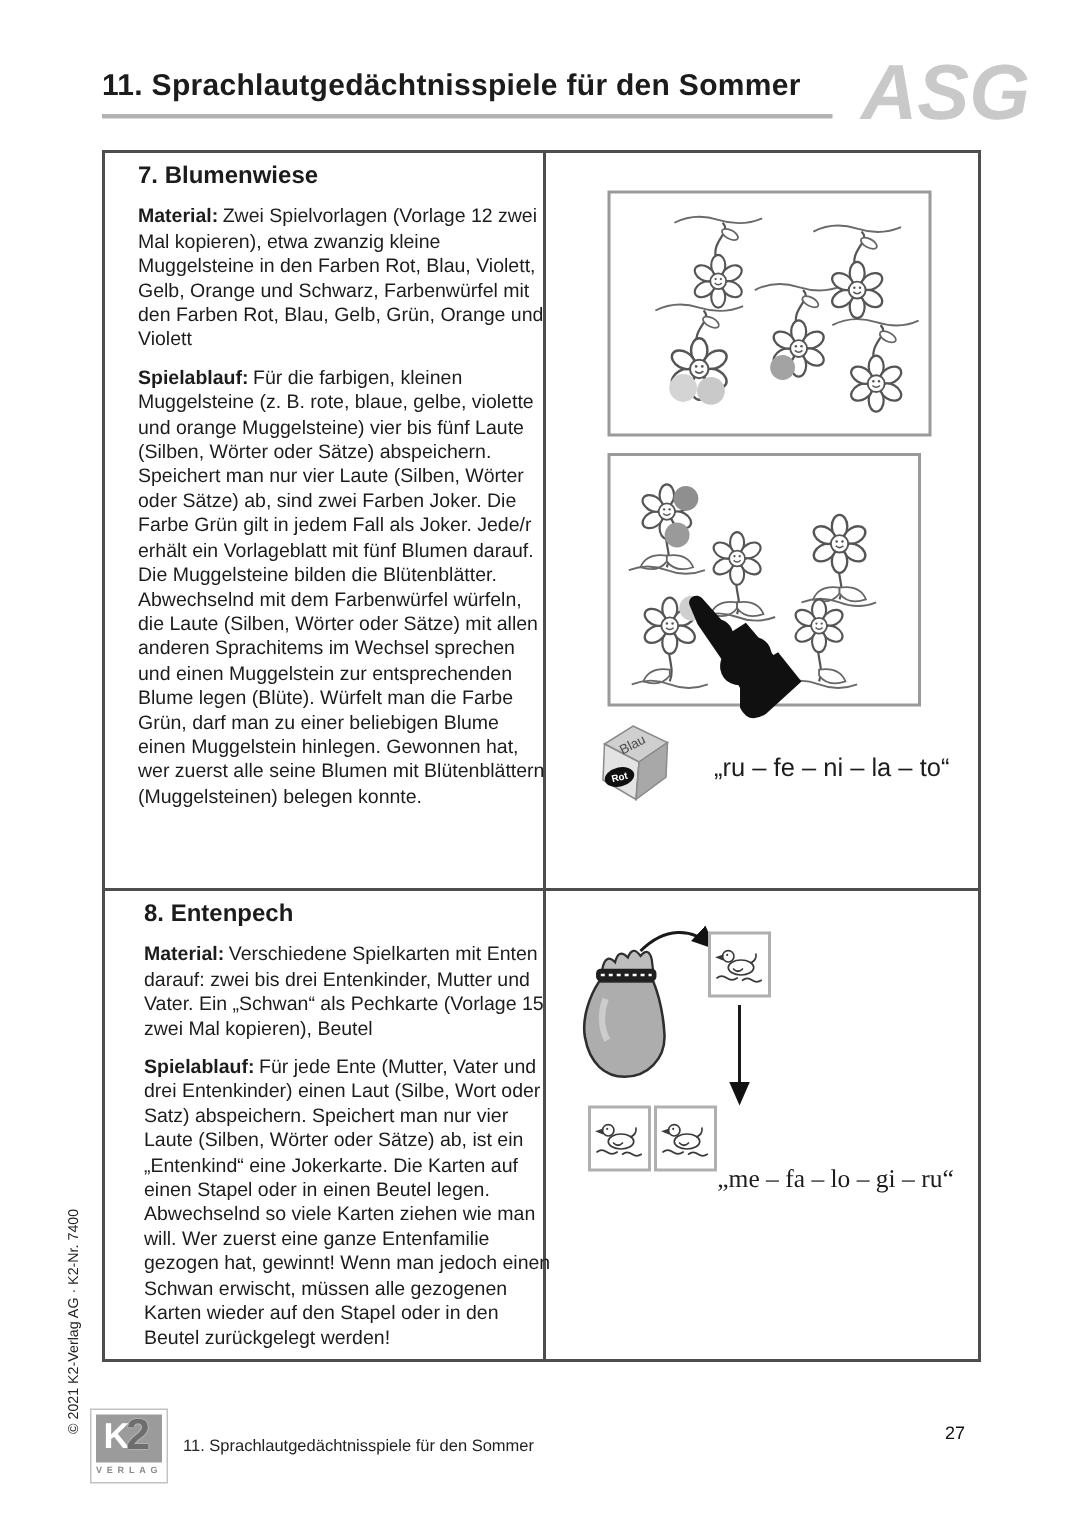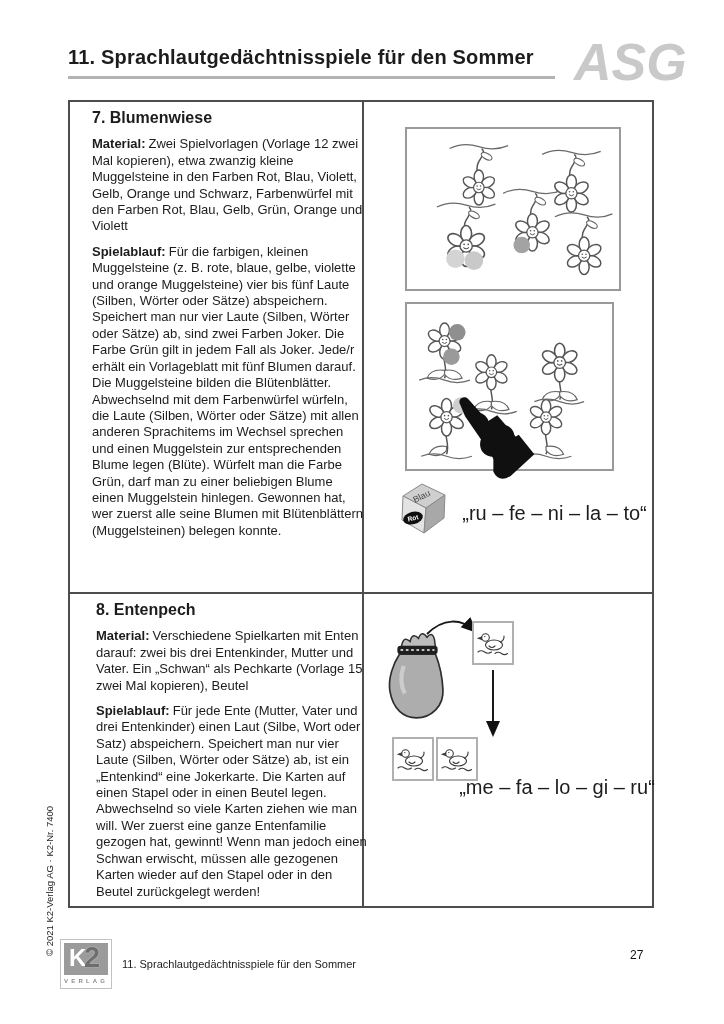--- a/index.html
+++ b/index.html
@@ -15,23 +15,23 @@
   .cell7{left:10px;top:8px;margin-left:12px;}
   .cell8{left:26px;top:500px;}
   .textcell h2{font-size:16px;margin:0 0 10px 0;}
   .textcell p{margin:0 0 9px 0;}
   .textcell b{margin-right:3px;}
   .imgbox{border:2px solid #9a9a9a;background:#fff;}
   .flower-box1{left:405px;top:127px;width:212px;height:160px;}
   .flower-box2{left:405px;top:302px;width:205px;height:165px;}
   .flower-box2 svg{overflow:visible;}
   .die-wrap{left:398px;top:483px;width:52px;height:52px;}
-  .caption{font-size:20px;text-align:center;white-space:nowrap;}
+  .caption{font-size:17px;text-align:center;white-space:nowrap;}
   .caption1{left:452px;top:502px;width:205px;}
-  .caption2{left:452px;top:776px;width:210px;}
+  .caption2{left:452px;top:776px;width:210px;font-family:Liberation Serif, serif;}
   .ente-wrap{left:385px;top:618px;width:260px;height:165px;}
   .ente-wrap svg{overflow:visible;}
   .copyright-vert{left:44px;top:956px;transform-origin:0 0;transform:rotate(-90deg);font-size:9.5px;white-space:nowrap;color:#222;}
   .k2-logo{left:60px;top:939px;width:52px;height:50px;border:1px solid #c2c2c2;background:#fff;box-sizing:border-box;padding:3px 3px 1px 3px;}
   .k2-top{background:#9b9b9b;height:32px;position:relative;overflow:visible;}
   .k2-k{position:absolute;left:5px;top:2px;font-size:24px;font-weight:bold;color:#ffffff;line-height:26px;}
   .k2-2{position:absolute;left:20px;top:-1px;font-size:29px;font-weight:bold;color:#6e6e6e;line-height:30px;text-shadow:0 0 1px #fff;}
   .k2-sub{font-size:6px;letter-spacing:3.2px;color:#8a8a8a;text-align:center;margin-top:3px;font-weight:bold;}
   .footer-text{left:122px;top:958px;font-size:11px;color:#222;}
   .page-num{left:630px;top:948px;font-size:12px;color:#111;}

